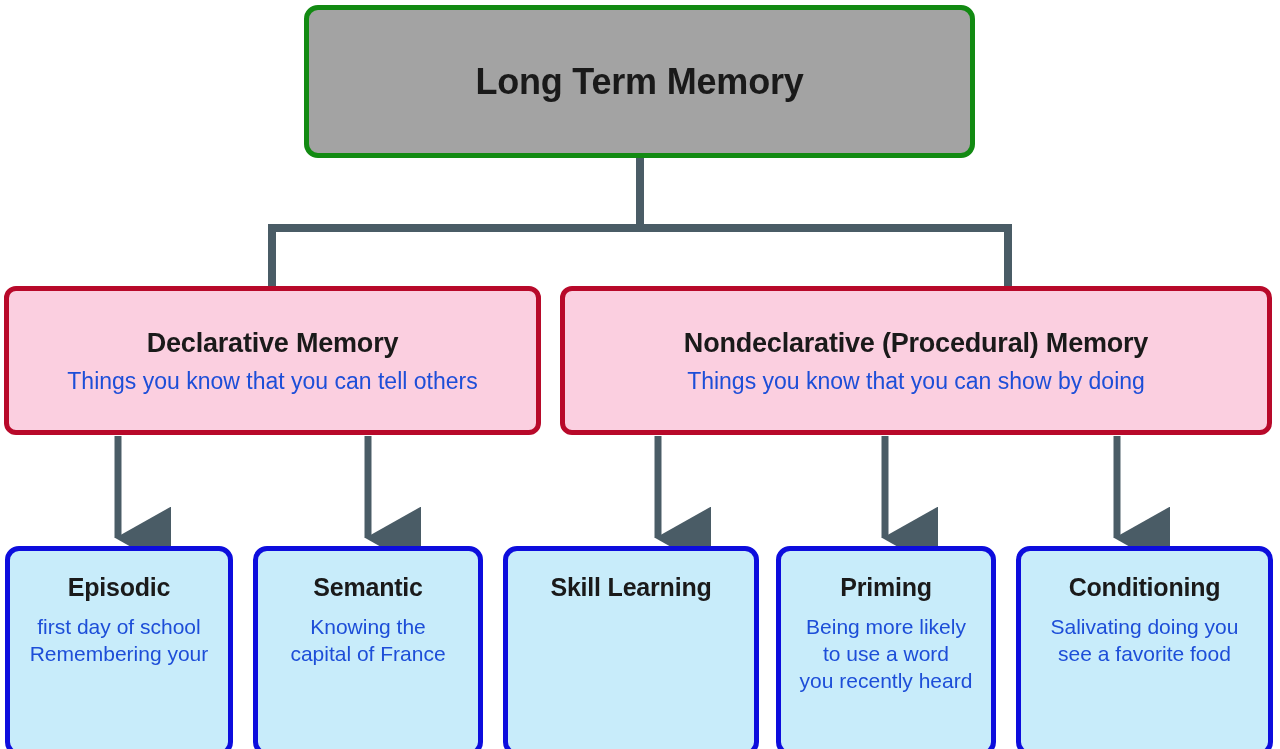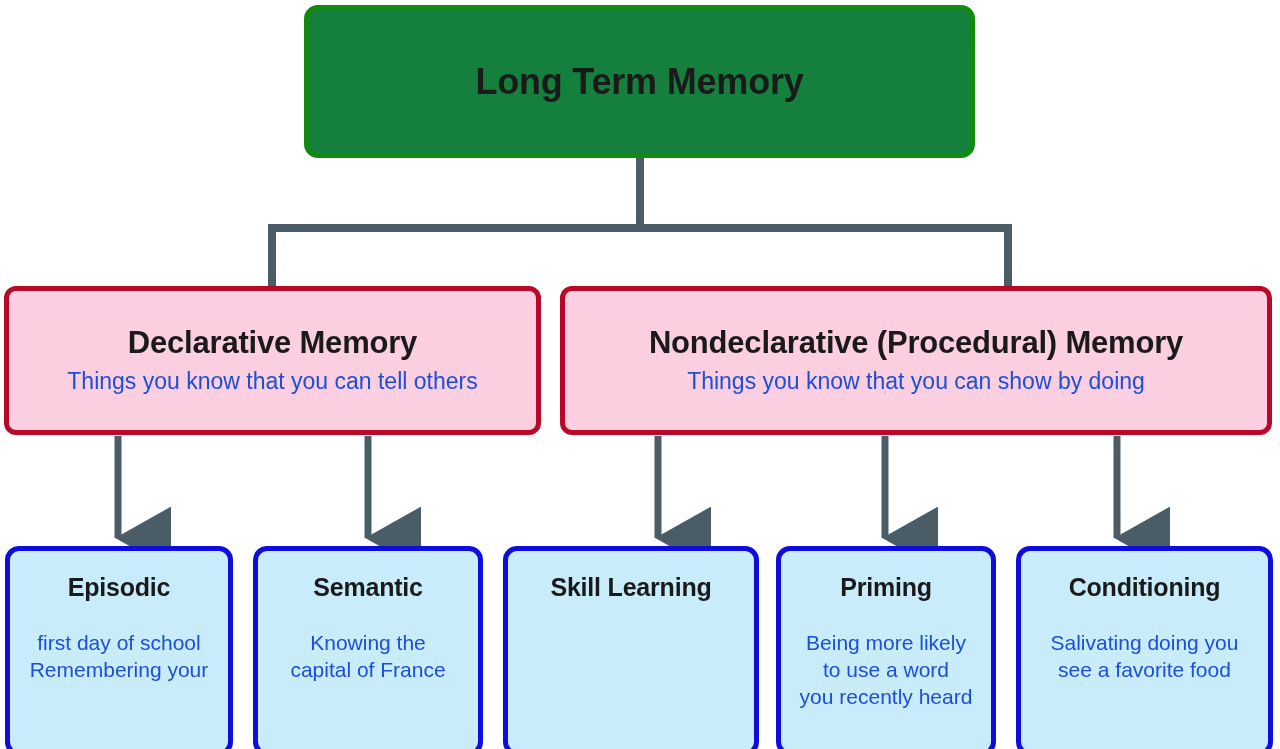--- a/index.html
+++ b/index.html
@@ -47,42 +47,42 @@
     font-weight: normal;
     color: #1d4ed8;
   }
 
   
   .node-root {
     left: 304px;
     top: 5px;
     width: 671px;
     height: 153px;
-    background: #15803d;
+    background: #a3a3a3;
     border: 5px solid #128a12;
     border-radius: 14px;
     justify-content: center;
   }
   .node-root .title {
     font-size: 36px;
     line-height: 42px;
   }
 
   
   .node-l2 {
     top: 286px;
     height: 149px;
     background: #fbcfe0;
     border: 5px solid #b8092a;
     border-radius: 12px;
     justify-content: center;
     padding: 0 10px;
   }
   .node-l2 .title {
-    font-size: 31px;
+    font-size: 27px;
     line-height: 32px;
     margin-bottom: 9px;
   }
   .node-l2 .desc {
     font-size: 23px;
     line-height: 27px;
   }
   .node-declarative { left: 4px; width: 537px; }
   .node-nondeclarative { left: 560px; width: 712px; }
 
@@ -92,21 +92,21 @@
     height: 210px;
     background: #c8ecfa;
     border: 5px solid #0d0ddd;
     border-radius: 14px;
     justify-content: flex-start;
     padding: 22px 8px 0 8px;
   }
   .node-l3 .title {
     font-size: 25px;
     line-height: 29px;
-    margin-bottom: 27px;
+    margin-bottom: 11px;
   }
   .node-l3 .desc {
     font-size: 21px;
     line-height: 27px;
   }
   .node-episodic     { left: 5px;    width: 228px; }
   .node-semantic     { left: 253px;  width: 230px; }
   .node-skill        { left: 503px;  width: 256px; }
   .node-priming      { left: 776px;  width: 220px; }
   .node-conditioning { left: 1016px; width: 257px; }

